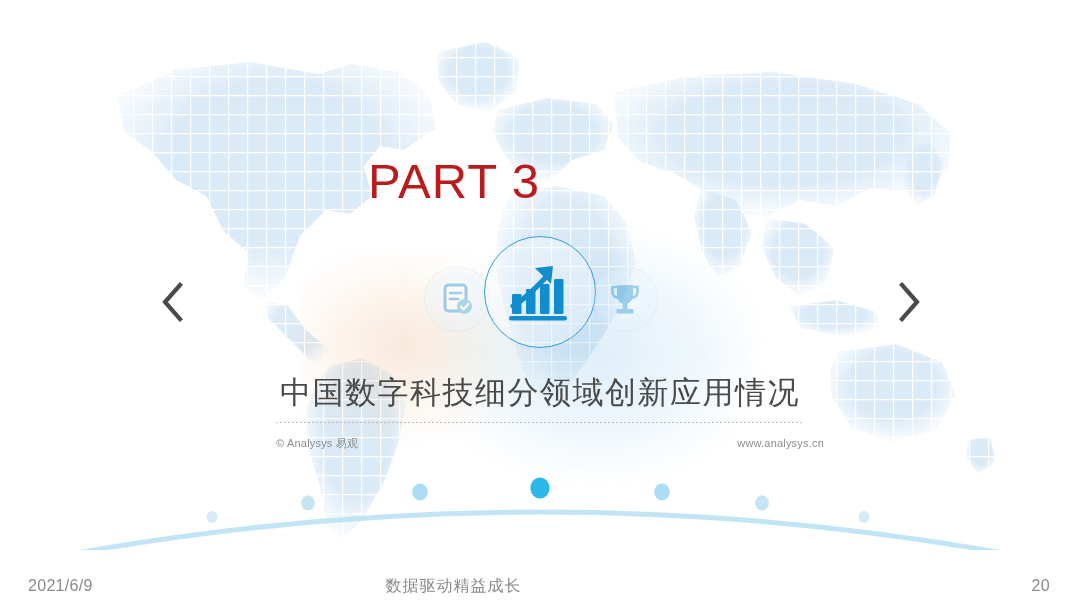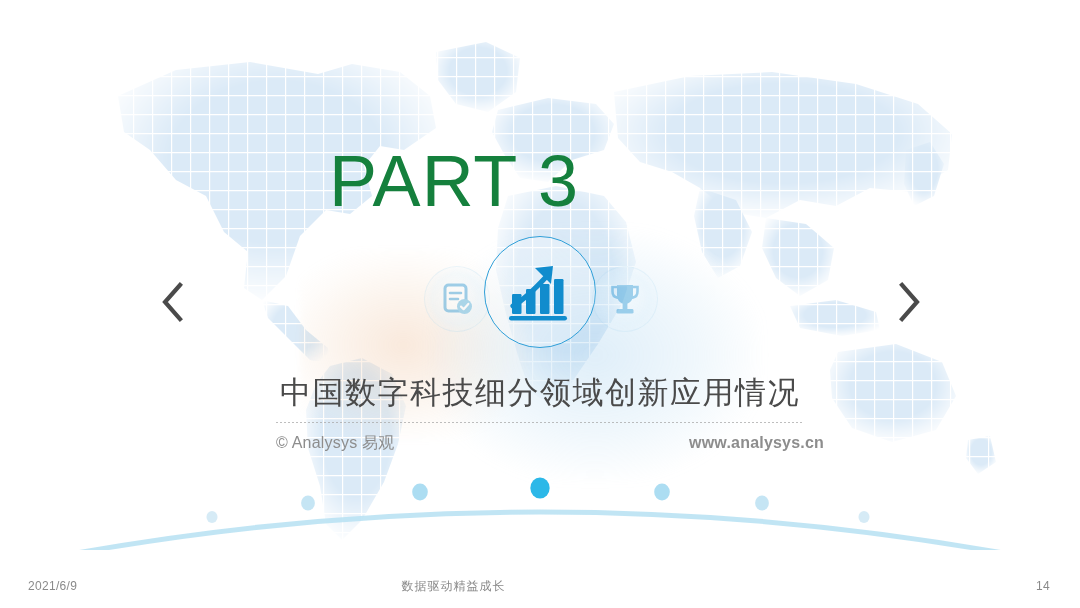--- a/index.html
+++ b/index.html
@@ -62,23 +62,23 @@
     display:flex; align-items:center; justify-content:center;
   }
   #nav-prev { left:150px; }
   #nav-next { left:886px; }
   .nav-arrow svg { display:block; }
 
   
   #part-heading {
     position:absolute; left:0; top:150px; width:908px;
     text-align:center;
-    font-size:72px; line-height:62px;
+    font-size:49px; line-height:62px;
     font-weight:400;
-    color:#15803d;
+    color:#b91c1c;
     letter-spacing:1px;
   }
 
   
   #icon-cluster {
     position:absolute; left:0; top:236px; width:1080px; height:128px;
   }
   .side-icon {
     position:absolute; top:26px;
     width:74px; height:74px;
@@ -125,35 +125,35 @@
       #a8a8a8 0 2px, transparent 2px 4px);
     background-size:4px 1px;
     background-repeat:repeat-x;
     opacity:0.75;
   }
 
   
   #credit-row {
     position:absolute; left:276px; top:436px; width:548px;
     display:flex; align-items:flex-start; justify-content:space-between;
-    font-size:16px; line-height:14px;
+    font-size:11px; line-height:14px;
     color:#8d8d8d;
   }
   #credit-left  { letter-spacing:0.2px; }
-  #credit-right { letter-spacing:0.2px;font-weight:bold; }
+  #credit-right { letter-spacing:0.2px; }
 
   
   #arc-layer { position:absolute; left:0; top:460px; width:1080px; height:90px; }
   #arc-svg   { display:block; }
 
   
   #footer {
     position:absolute; left:0; bottom:0; width:1080px; height:44px;
     display:flex; align-items:center;
-    font-size:12px; color:#8a8a8a;padding-left:21px;
+    font-size:16px; color:#8a8a8a;padding-left:21px;
   }
   #footer-date  { position:absolute; left:28px;  letter-spacing:0.3px; }
   #footer-title { position:absolute; left:0; width:907px; text-align:center; letter-spacing:1px; }
   #footer-page  { position:absolute; right:30px; letter-spacing:0.3px; }
 </style>
 </head>
 <body>
 
 <div id="slide">
 
@@ -296,16 +296,16 @@
           <ellipse cx="662" cy="492" rx="7.82" ry="8.5" fill="#a8dbf1" opacity="0.95"></ellipse>
           <ellipse cx="762" cy="503" rx="6.9" ry="7.5" fill="#bfe2f3" opacity="0.9"></ellipse>
           <ellipse cx="864" cy="517" rx="5.5200000000000005" ry="6" fill="#cfe8f4" opacity="0.85"></ellipse>
         </g>
     </svg>
   </div>
 
   <div id="footer">
     <span id="footer-date">2021/6/9</span>
     <span id="footer-title">数据驱动精益成长</span>
-    <span id="footer-page">14</span>
+    <span id="footer-page">20</span>
   </div>
 
 </div>
 
 </body></html>

